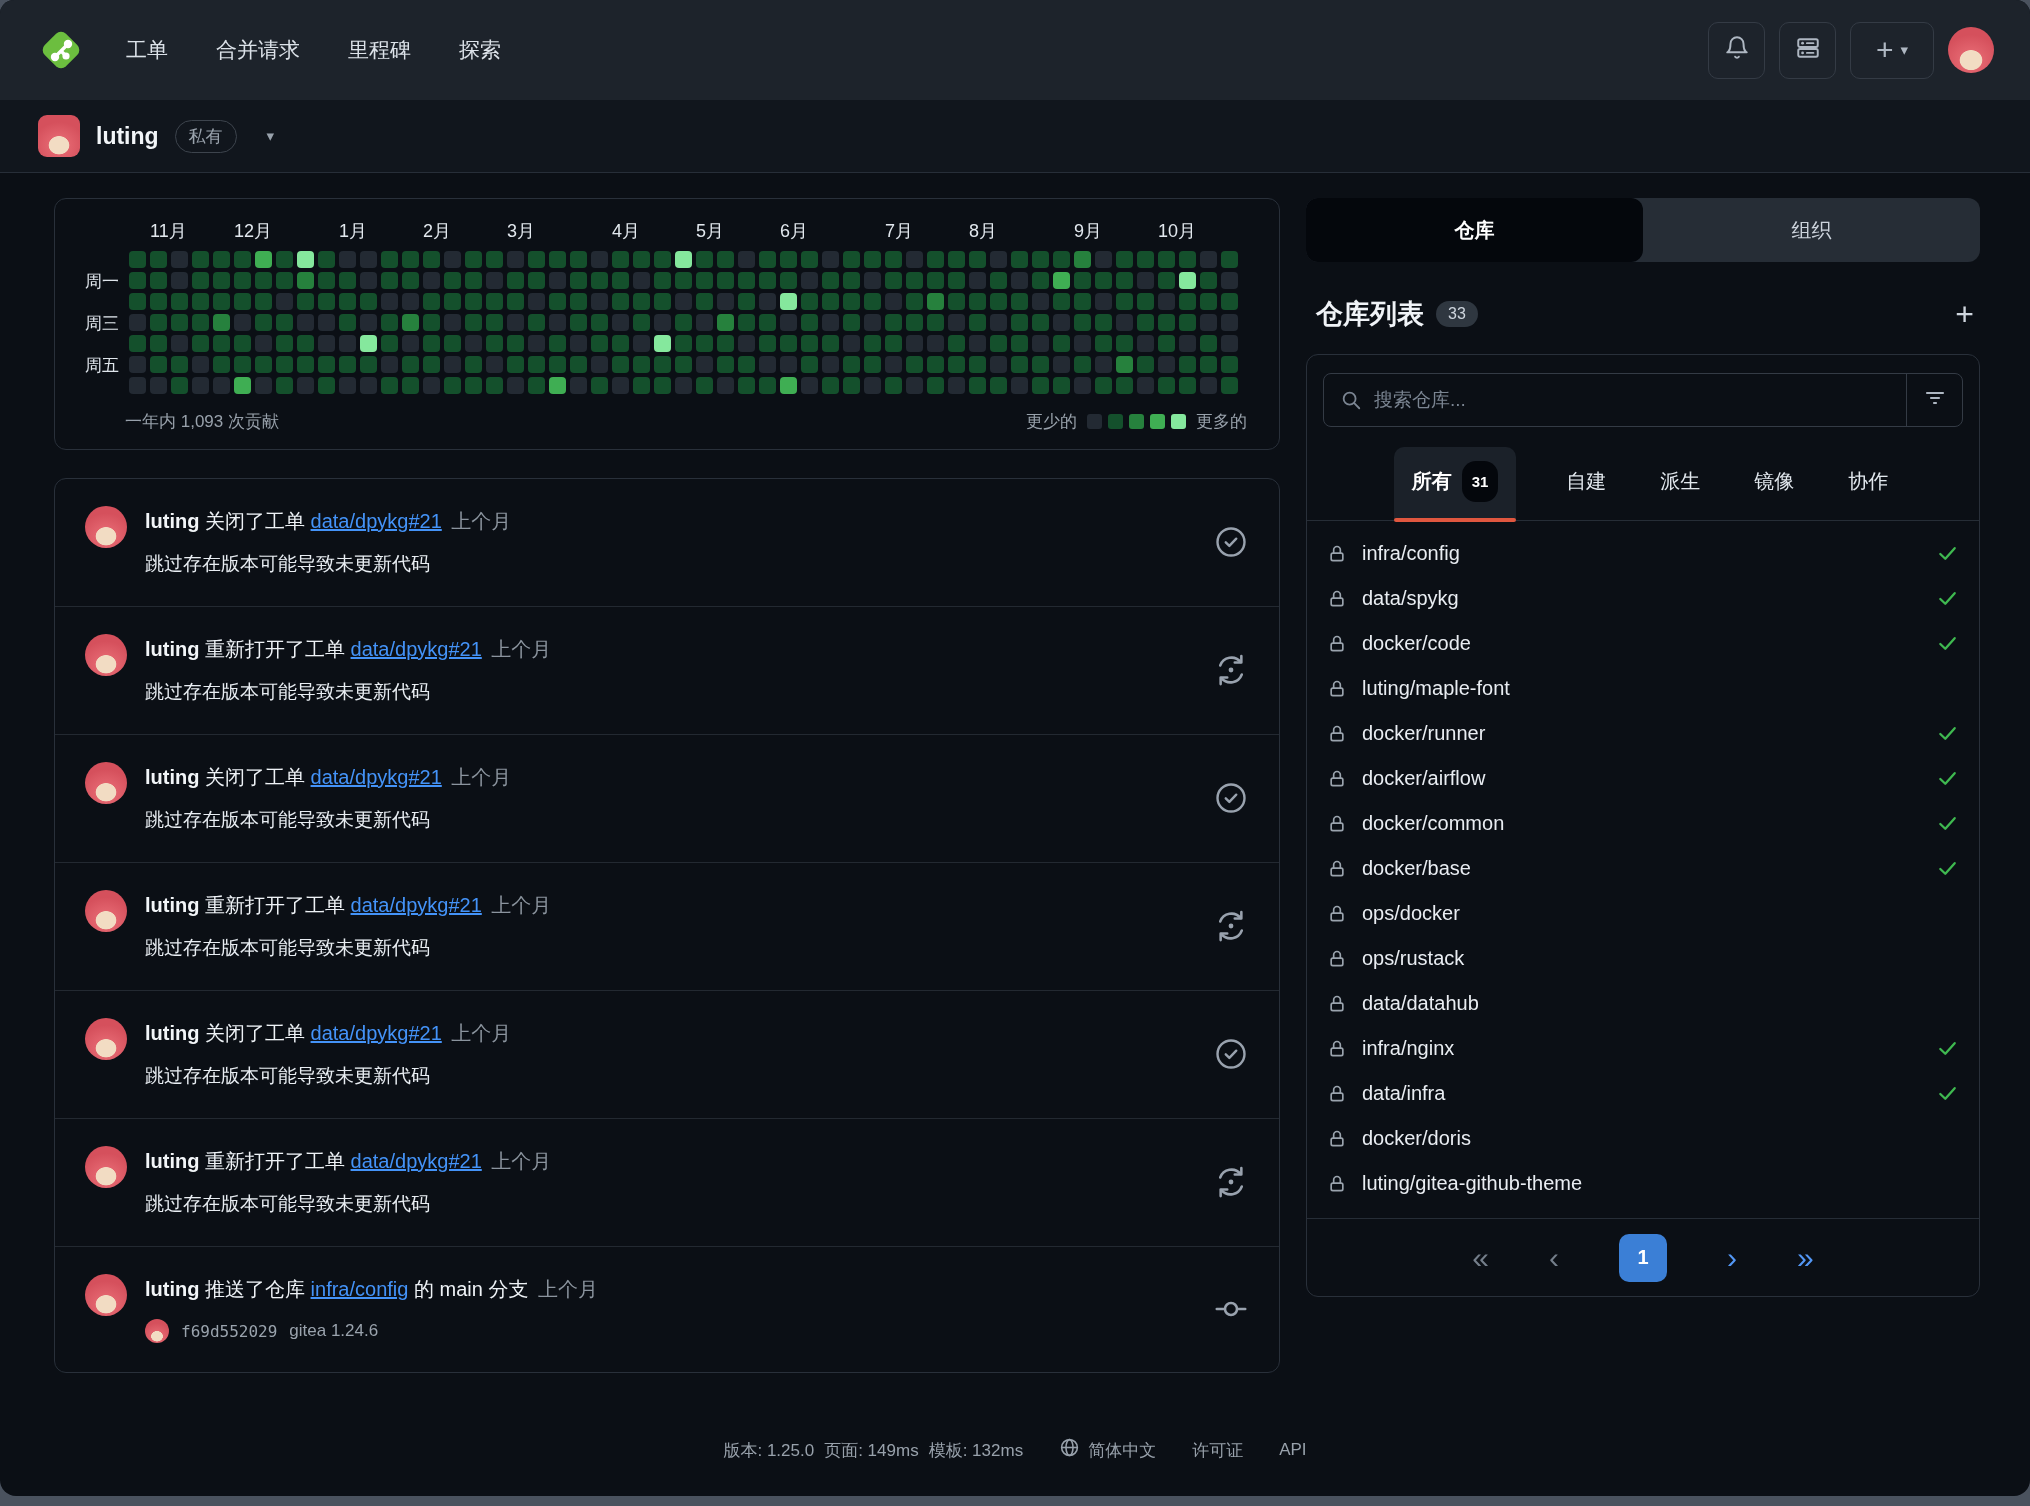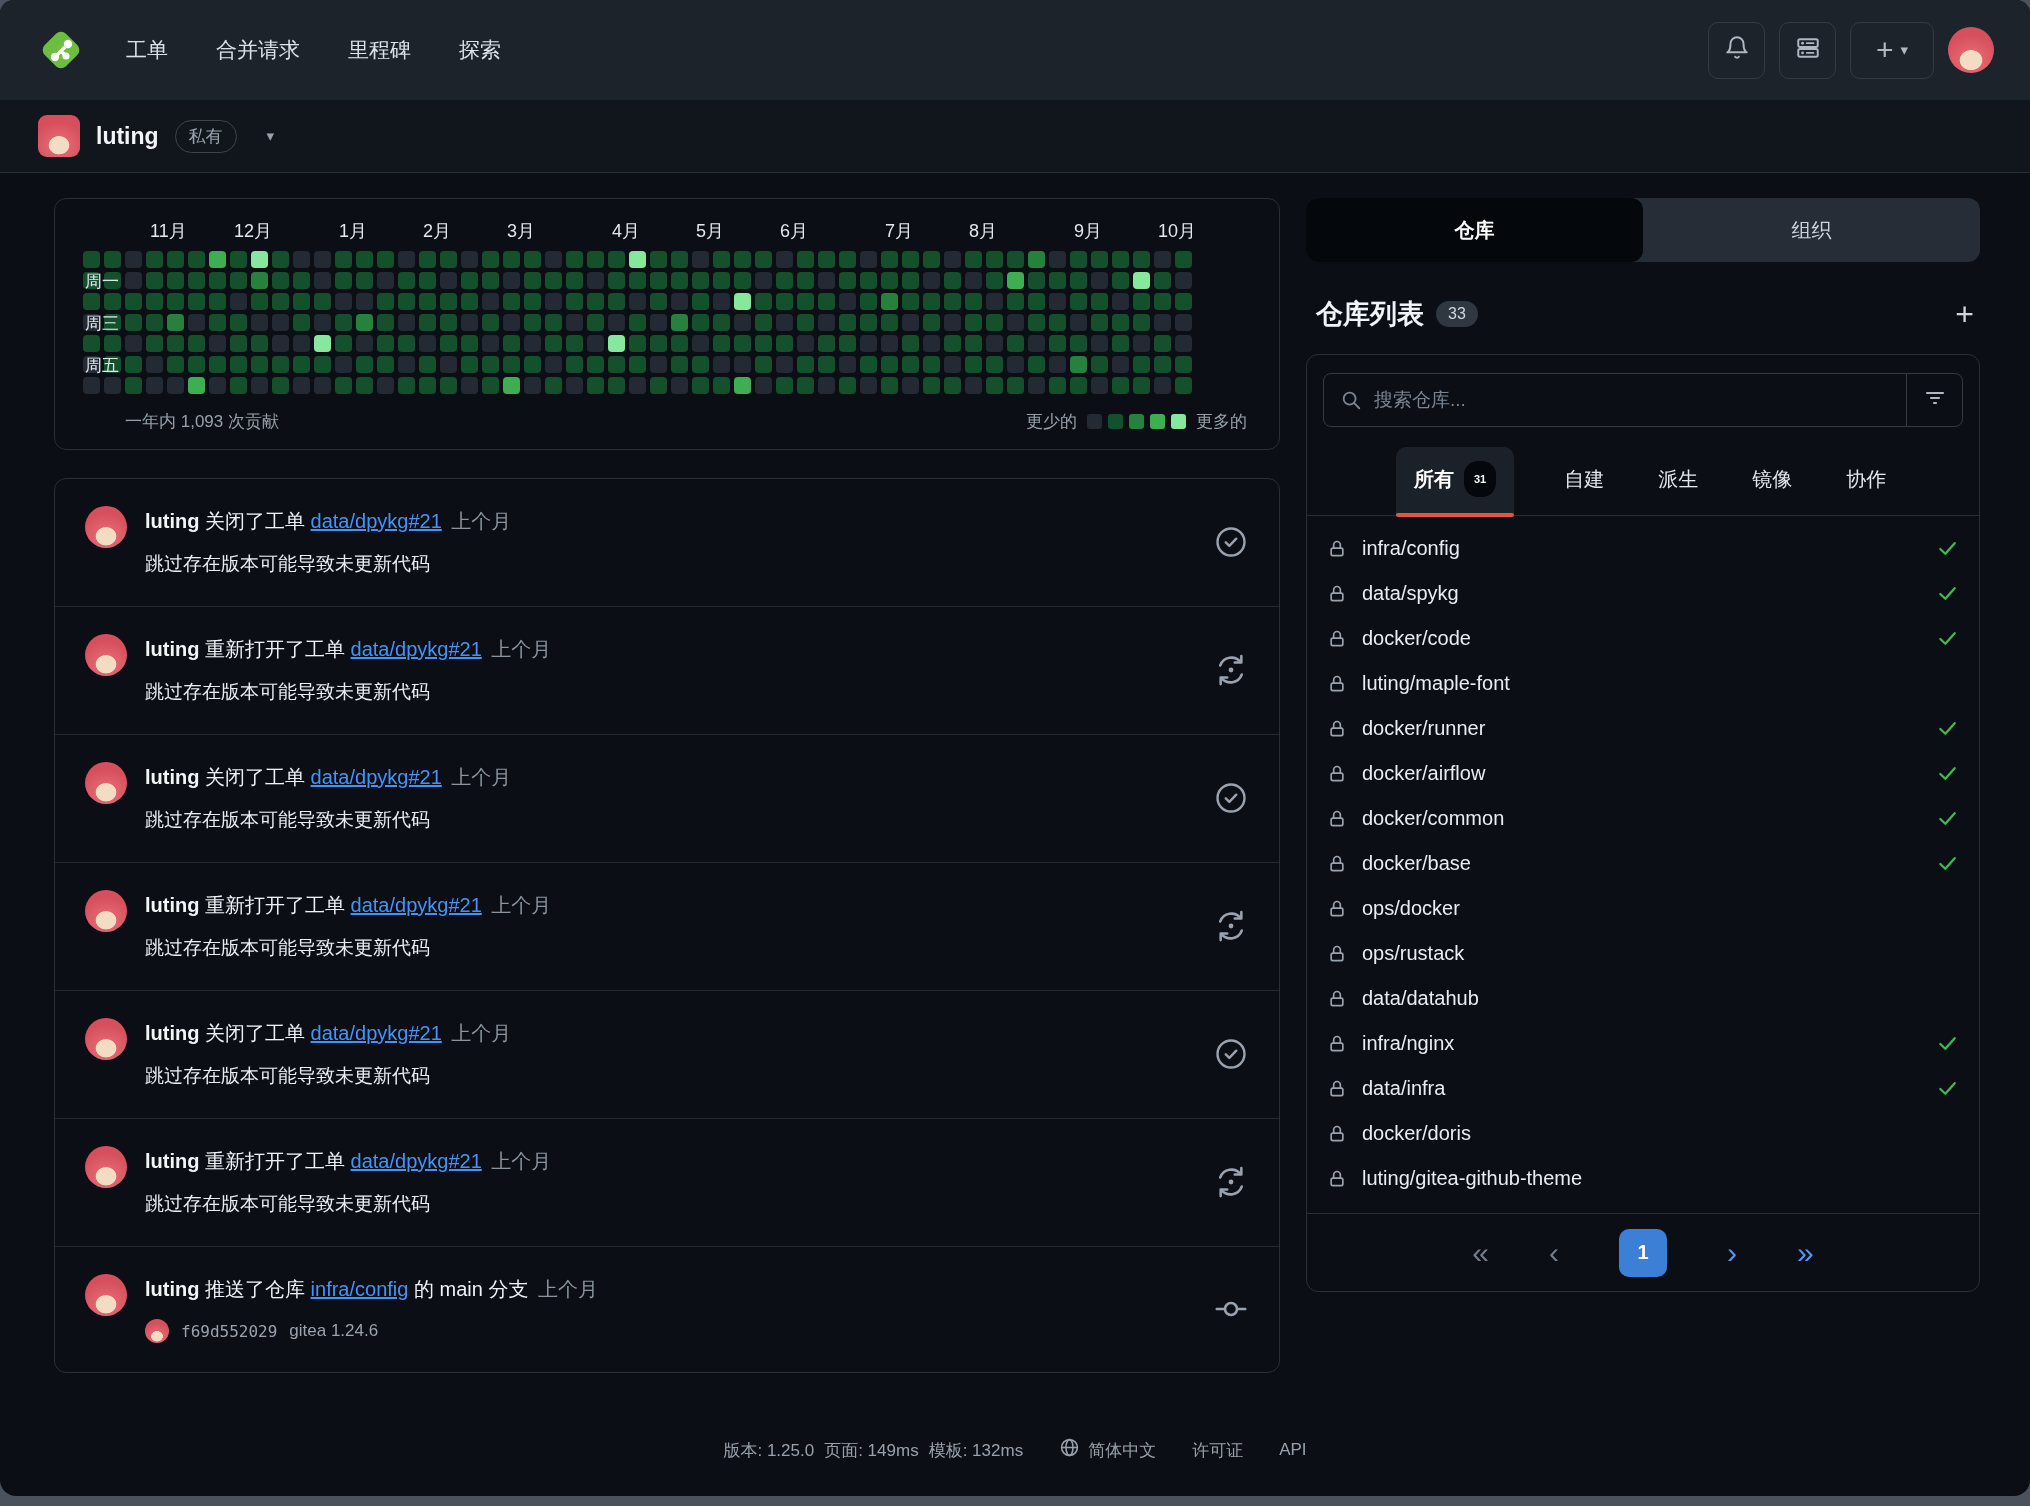--- a/index.html
+++ b/index.html
@@ -28,21 +28,21 @@
   .badge-pill { border:1px solid #3d444d; border-radius:17px; padding:4px 13px; color:#99a2ac; font-size:17px; }
   .pf-caret { color:#99a2ac; font-size:15px; margin-left:14px; cursor:pointer; }
   
   .content { display:flex; padding:25px 50px 0 54px; gap:26px; flex:1; align-items:flex-start; }
   .card { border:1px solid #29303a; border-radius:12px; background:#0b0f15; }
   .main-col { width:1226px; flex-shrink:0; }
   
   .hm-card { padding:20px 28px 16px; }
   .hm-months { position:relative; height:32px; margin-left:46px; }
   .hm-months span { position:absolute; top:0; color:#e2e8ee; font-size:18px; }
-  .hm-body { display:flex;flex-direction:column; }
+  .hm-body { display:flex; }
   .hm-weekdays { width:46px; position:relative; }
   .hm-weekdays span { position:absolute; right:10px; transform:translateY(-50%); color:#dfe5eb; font-size:17px; }
   .hm-grid { display:grid; grid-template-rows:repeat(7,17px); grid-auto-flow:column; grid-auto-columns:17px; gap:4px; }
   .hm-cell { width:17px; height:17px; border-radius:4px; }
   .hm-foot { display:flex; align-items:center; margin-top:16px; padding-left:42px; color:#98a1ab; font-size:17px; }
   .hm-legend { margin-left:auto; display:flex; align-items:center; gap:6px; }
   .hm-legend .sq { width:15px; height:15px; border-radius:3px; }
   .hm-legend .lab { margin:0 4px; }
   
   .feed-card { margin-top:28px; }
@@ -71,21 +71,21 @@
   .search-row { padding:18px 16px 4px; }
   .search-box { display:flex; align-items:center; border:1px solid #343b45; border-radius:8px; height:54px; }
   .search-box input { flex:1; background:transparent; border:none; outline:none; color:#e6ebf1; font-size:19px; padding:0 6px; font-family:inherit; }
   .search-box input::placeholder { color:#7b8592; }
   .search-ico { padding:0 6px 0 16px; color:#7b8592; display:flex; }
   .filter-btn { width:56px; align-self:stretch; border-left:1px solid #343b45; display:flex; align-items:center; justify-content:center; color:#aeb7c2; cursor:pointer; }
   .filters { margin-top:16px; display:flex; justify-content:center; gap:46px; border-bottom:1px solid #262d36; }
   .filter-item { font-size:20px; color:#e2e8ee; display:flex; align-items:center; gap:10px; padding:14px 4px 18px; cursor:pointer; position:relative; }
   .filter-item.active { background:#1b2129; border-radius:10px 10px 0 0; padding:14px 18px 18px; font-weight:bold; color:#ffffff; }
   .filter-item.active::after { content:""; position:absolute; left:0; right:0; bottom:-2px; height:4px; border-radius:2px; background:#e0573f; }
-  .filter-count { background:#04070c; color:#ffffff; border-radius:14px; padding:12px 10px; font-size:11px; font-weight:bold; }
+  .filter-count { background:#04070c; color:#ffffff; border-radius:14px; padding:12px 10px; font-size:15px; font-weight:bold; }
   .repo-list { padding:10px 20px 4px; }
   .repo-row { height:45px; display:flex; align-items:center; gap:15px; }
   .repo-lock { color:#9aa3ad; display:flex; }
   .repo-name { color:#e9edf2; font-size:20px; cursor:pointer; }
   .repo-check { margin-left:auto; color:#3fb950; display:flex; }
   .pagination { border-top:1px solid #262d36; margin-top:8px; height:78px; display:flex; align-items:center; justify-content:center; gap:60px; }
   .pg-arrow { font-size:30px; cursor:pointer; line-height:1; }
   .pg-dis { color:#747e8a; }
   .pg-en { color:#5397f5; }
   .pg-current { width:48px; height:48px; background:#3b7fd6; border-radius:10px; color:#fff; font-size:20px; font-weight:bold; display:flex; align-items:center; justify-content:center; cursor:pointer; }

